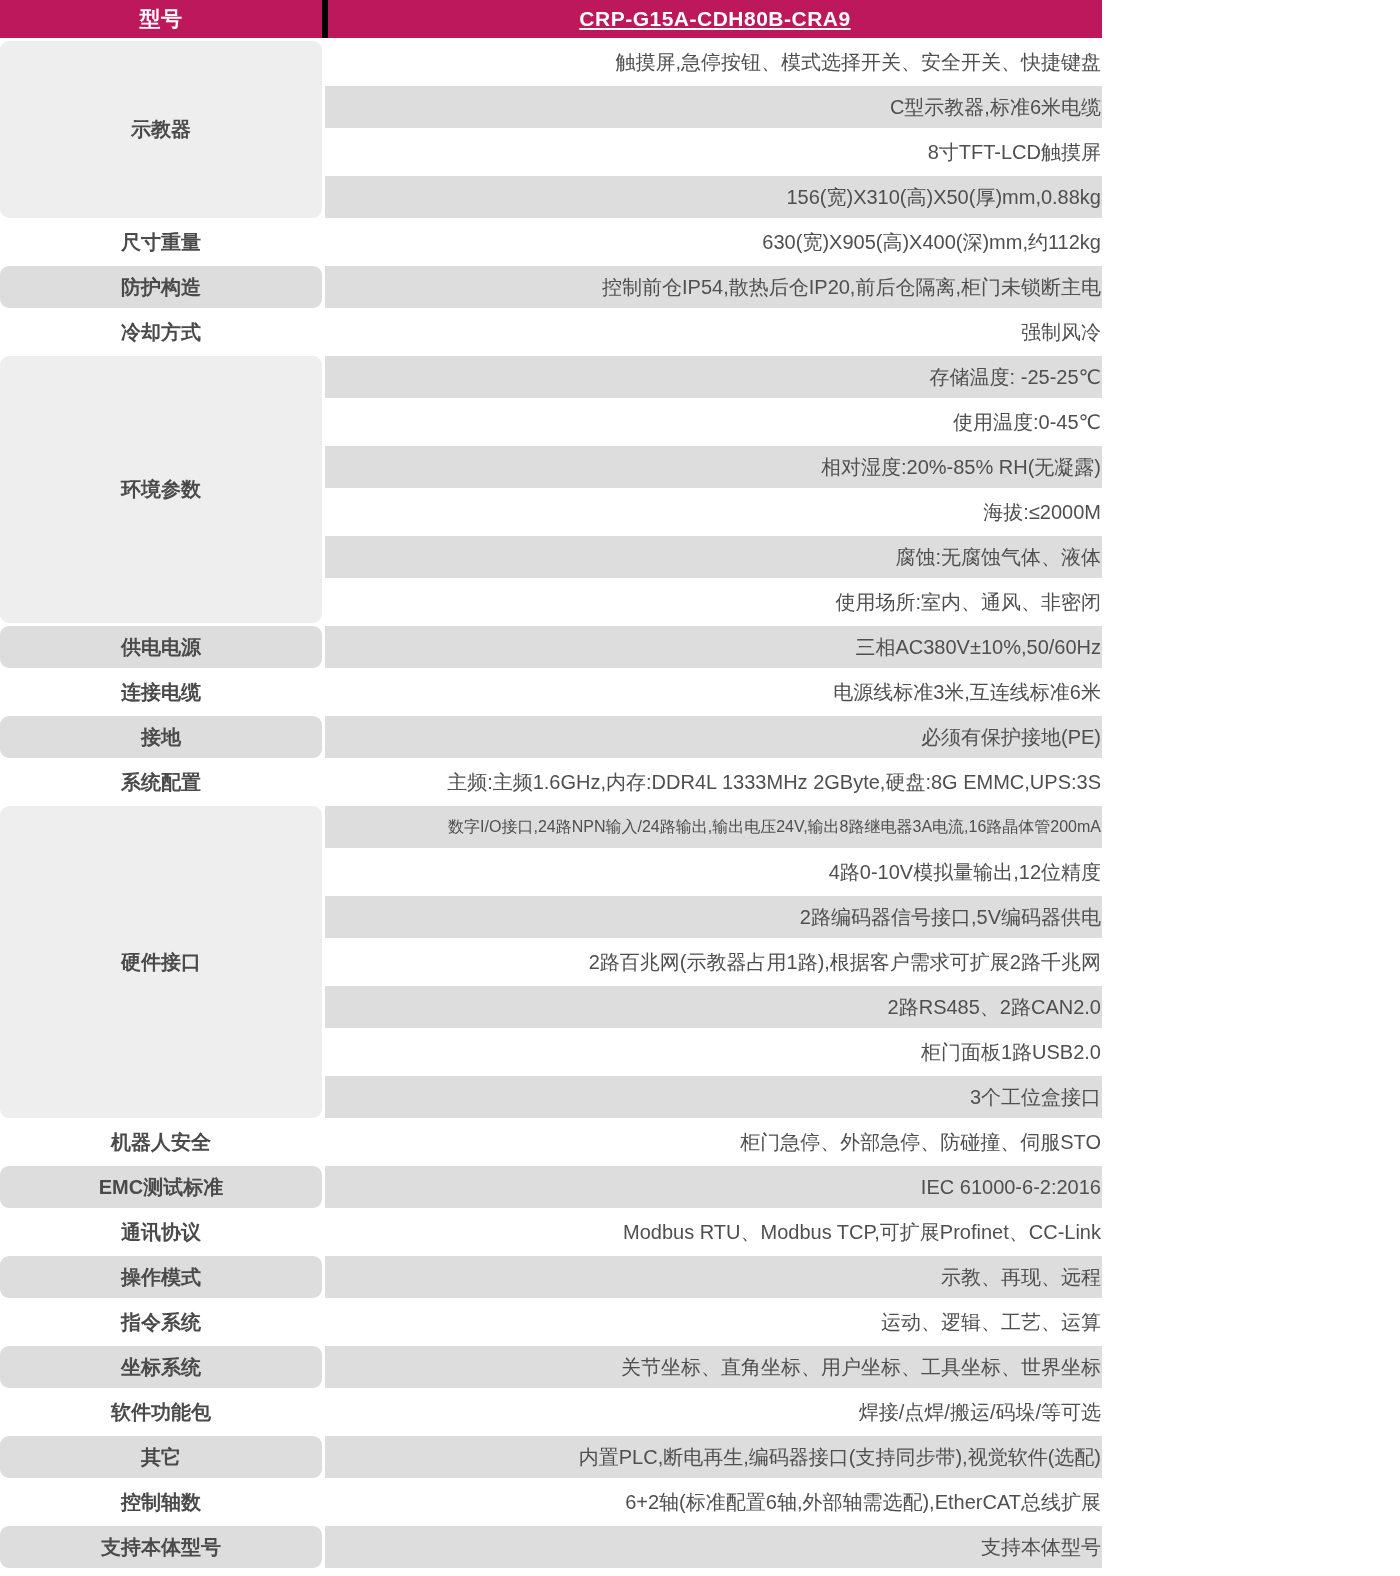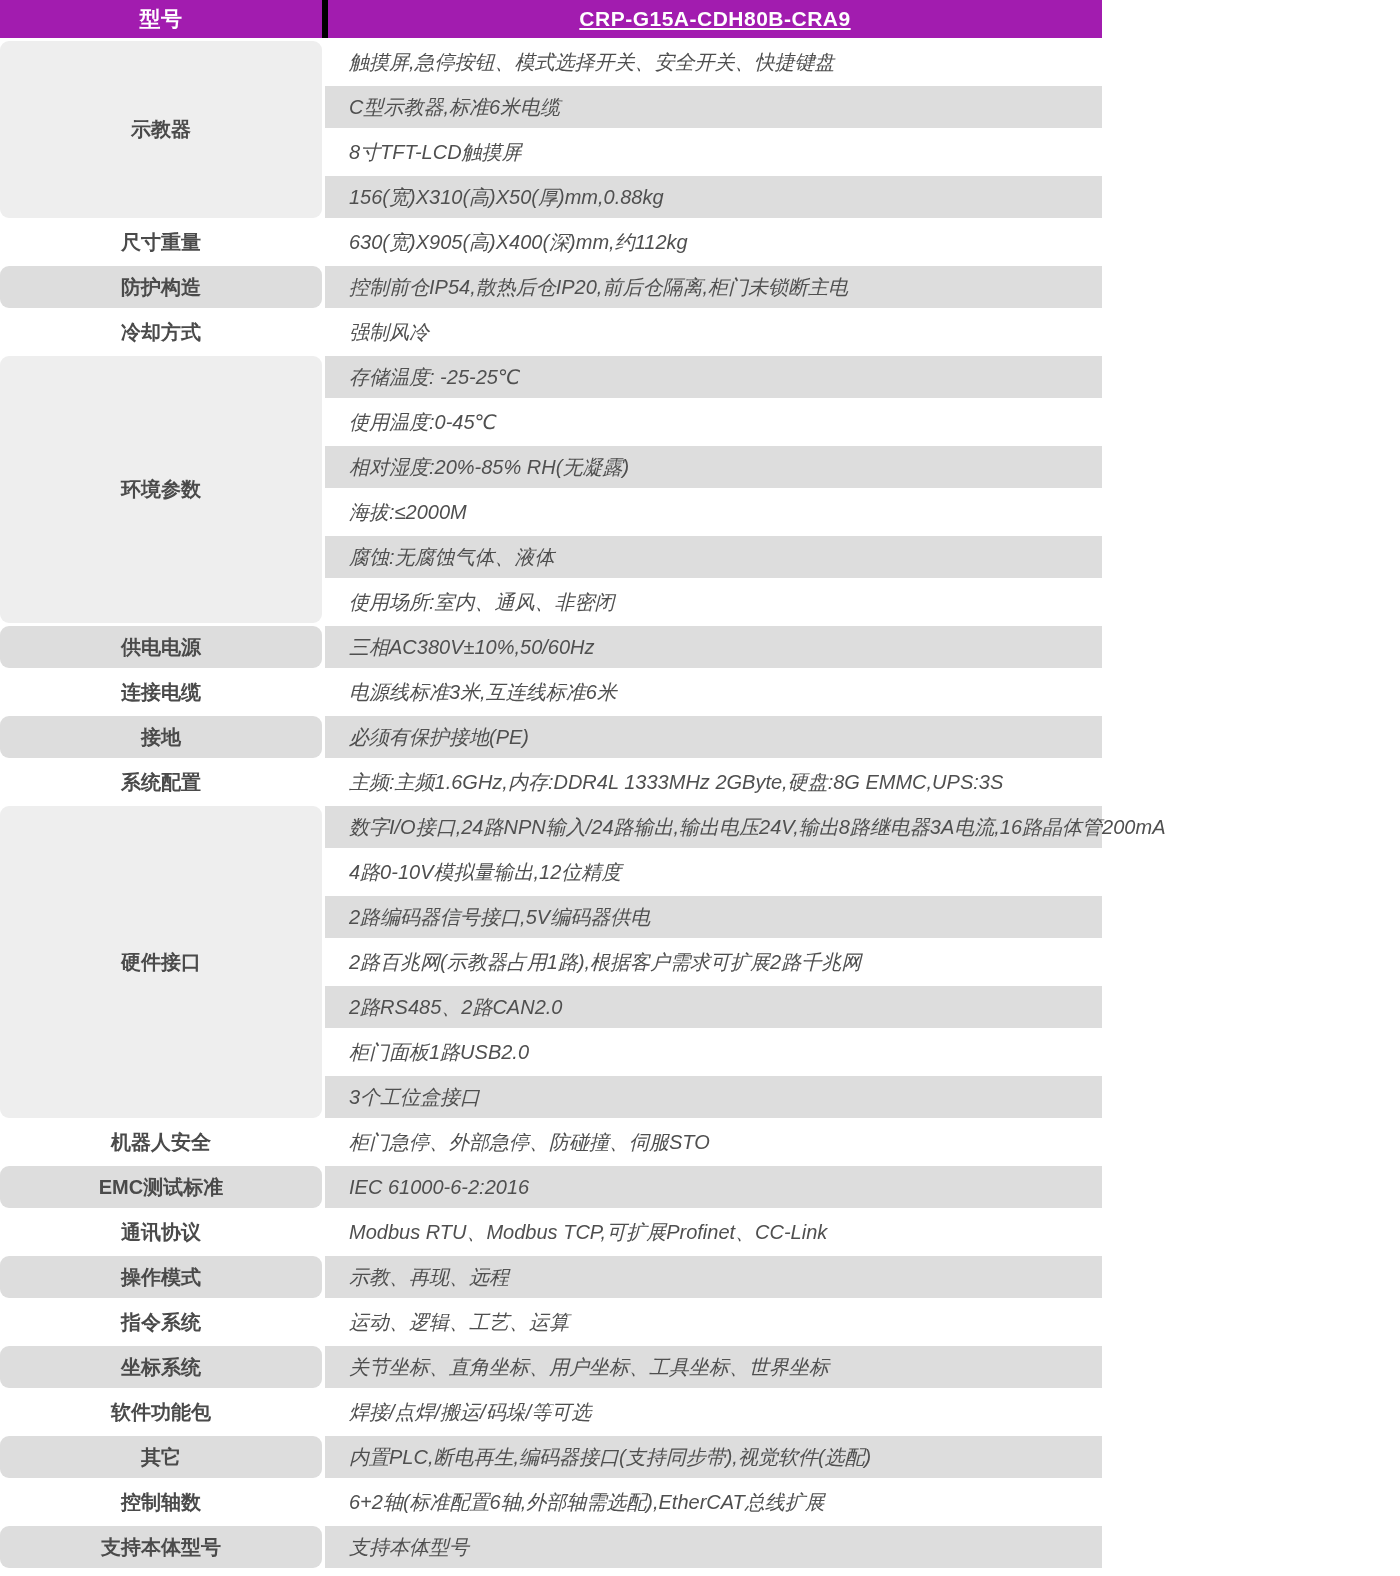--- a/index.html
+++ b/index.html
@@ -21,21 +21,21 @@
     border-collapse: separate;
     border-spacing: 0 3px;
     width: 1102px;
     table-layout: fixed;
     margin: -3px 0 0 0;
   }
   col.c-label { width: 322px; }
   col.c-value { width: 780px; }
 
   thead td {
-    background: #a21caf;
+    background: #be185d;
     color: #ffffff;
     font-weight: 700;
     font-size: 21px;
     height: 36px;
     text-align: center;
     letter-spacing: 0.5px;
     white-space: nowrap;
   }
   thead td.val { border-left: 6px solid #000000; text-decoration: underline; }
 
@@ -52,26 +52,25 @@
     font-weight: 700;
     color: #4a4a4a;
     text-align: center;
     white-space: nowrap;
     border-radius: 9px;
   }
   tbody td.span { background: #eeeeee !important; }
 
   tbody td.val {
     border-left: 3px solid #ffffff;
-    padding-left: 24px;
-    text-align: left;
+    padding-left: 1px;
+    text-align: right;
     white-space: nowrap;
-    font-style: italic;
-  }
-  tbody td.small { font-size: 20px; }
+  }
+  tbody td.small { font-size: 16px; }
 </style>
 </head>
 <body>
 
 <div class="page">
 
   <table class="spec">
     <colgroup>
         <col class="c-label">
         <col class="c-value">

